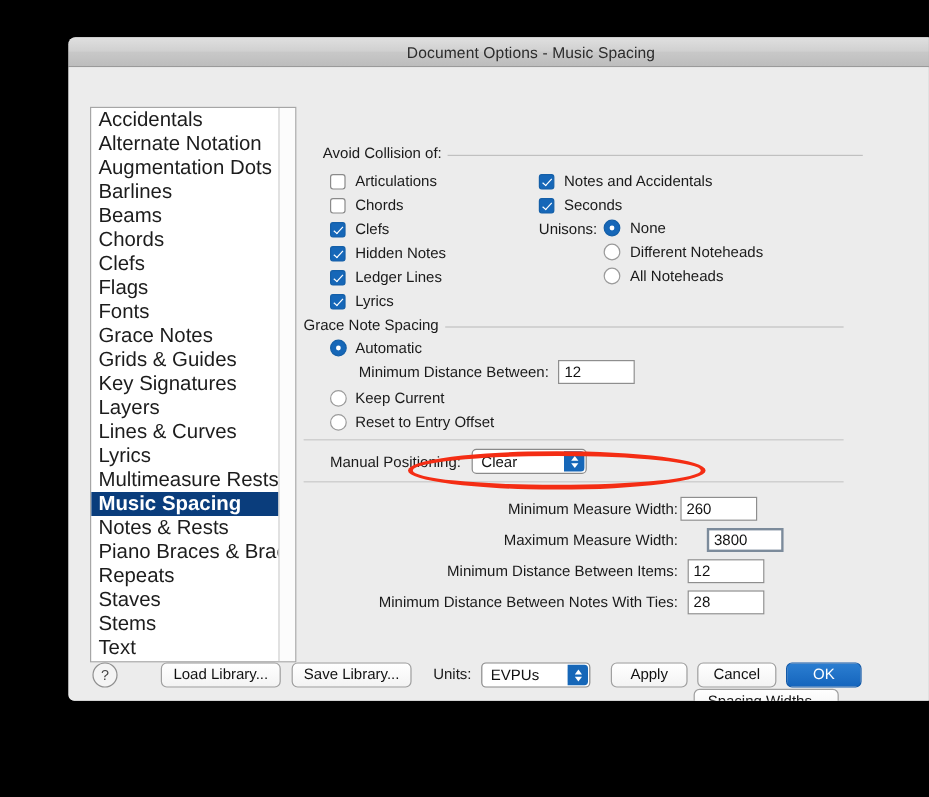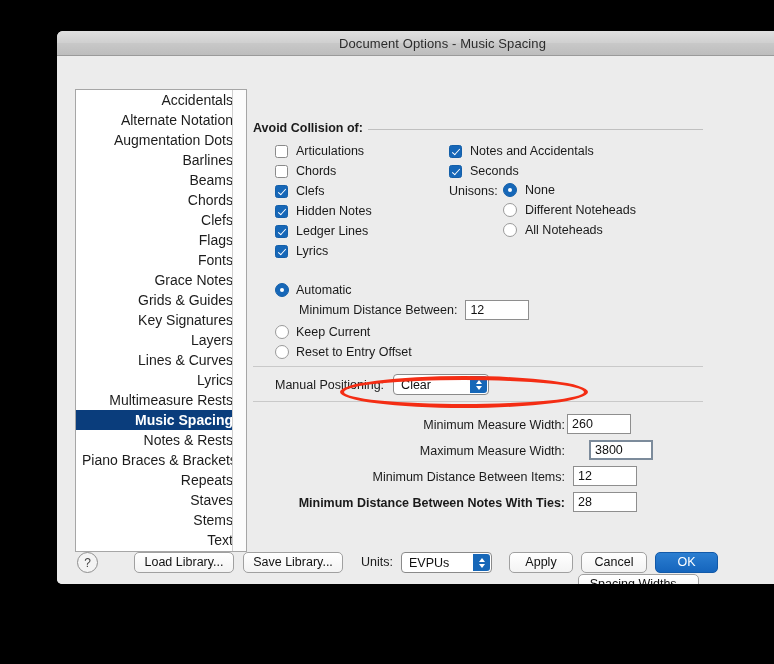--- a/index.html
+++ b/index.html
@@ -42,28 +42,27 @@
     position: absolute;
     left: 18px; top: 33px;
     width: 172px; height: 463px;
     background: #ffffff;
     border: 1px solid #a6a6a6;
     box-sizing: border-box;
     overflow: hidden;
   }
   .list-inner { position: absolute; left: 0; top: 0; right: 13px; bottom: 0; overflow: hidden; }
   .list-item {
-    font-size: 14px;
+    font-size: 17px;
     color: #1c1c1c;
     padding: 1px 0 1px 6px;
     line-height: 18px;
     height: 18px;
     white-space: nowrap;
     cursor: default;
-    text-align: right;
   }
   .list-item.selected { background: #0a3d7c; color: #fff; font-weight: bold; }
   .list-scroll {
     position: absolute; right: 0; top: 0;
     width: 13px; height: 100%;
     background: #fcfcfc;
     border-left: 1px solid #cfcfcf;
   }
 
   
@@ -222,21 +221,21 @@
             <div class="list-item">Staves</div>
             <div class="list-item">Stems</div>
             <div class="list-item">Text</div>
             <div class="list-item">Ties</div>
           </div>
         <div class="list-scroll"></div>
       </div>
 
       <div class="panel">
 
-        <div class="group-head" style="position:absolute;left:0;top:41px;width:450px;font-weight:bold;">
+        <div class="group-head" style="position:absolute;left:16px;top:41px;width:450px;">
           <span>Avoid Collision of:</span>
           <span class="rule"></span>
         </div>
 
         <div id="ac-left" style="position:absolute;left:22px;top:61px;width:150px;">
             <div class="row" style="height: 20px;">
               <span class="chk"></span>
               <span class="lbl" style="margin-left: 8px;">Articulations</span>
             </div>
             <div class="row" style="height: 20px;">
@@ -281,20 +280,24 @@
             <div class="row" style="height: 20px;">
               <span class="rad"></span>
               <span class="lbl" style="margin-left: 8px;">Different Noteheads</span>
             </div>
             <div class="row" style="height: 20px;">
               <span class="rad"></span>
               <span class="lbl" style="margin-left: 8px;">All Noteheads</span>
             </div>
           </div>
 
+        <div class="group-head" style="position:absolute;left:0;top:184px;width:450px;">
+          <span>Grace Note Spacing</span>
+          <span class="rule"></span>
+        </div>
 
         <div class="row" style="position:absolute;left:22px;top:203px;">
           <span class="rad on"></span>
           <span class="lbl" style="margin-left:7px;">Automatic</span>
         </div>
 
         <div class="row" style="position:absolute;left:46px;top:220px;">
           <span class="lbl">Minimum Distance Between:</span>
           <input class="tfield" style="width: 64px; margin-left: 8px;" type="text" value="12">
         </div>
@@ -331,21 +334,21 @@
             </div>
             <div class="row" style="justify-content: flex-start; height: 26px;">
               <div style="width: 312px; text-align: right; padding-right: 24px;"><span class="lbl">Maximum Measure Width:</span></div>
               <input type="text" class="tfield focused" value="3800" style="width: 64px;">
             </div>
             <div class="row" style="justify-content: flex-start; height: 26px;">
               <div style="width: 312px; text-align: right; padding-right: 8px;"><span class="lbl">Minimum Distance Between Items:</span></div>
               <input type="text" class="tfield" value="12" style="width: 64px;">
             </div>
             <div class="row" style="justify-content: flex-start; height: 26px;">
-              <div style="width: 312px; text-align: right; padding-right: 8px; font-weight: bold;"><span class="lbl">Minimum Distance Between Notes With Ties:</span></div>
+              <div style="width: 312px; text-align: right; padding-right: 8px;"><span class="lbl">Minimum Distance Between Notes With Ties:</span></div>
               <input type="text" class="tfield" value="28" style="width: 64px;">
             </div>
           </div>
 
         <div class="btn" style="position:absolute;right:4px;top:494px;">Spacing Widths...</div>
 
       </div>
 
       <div style="position:absolute;left:0;bottom:0;width:100%;height:44px;">
 

